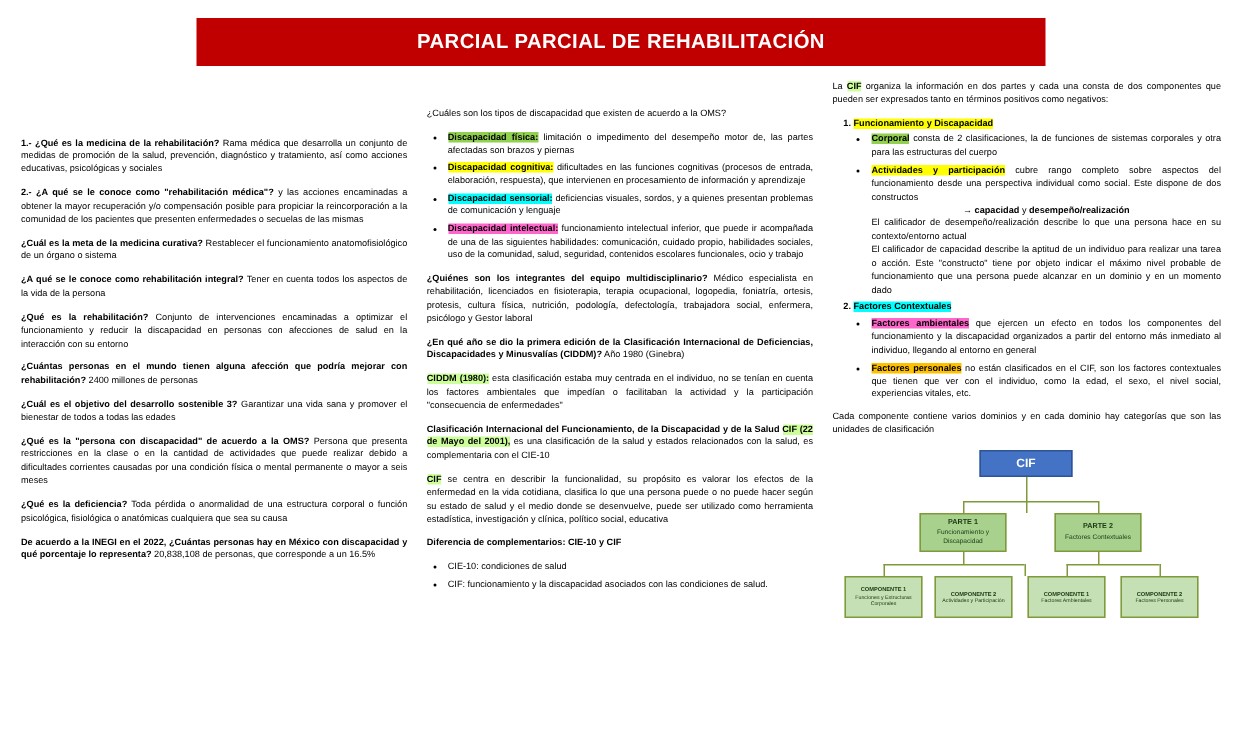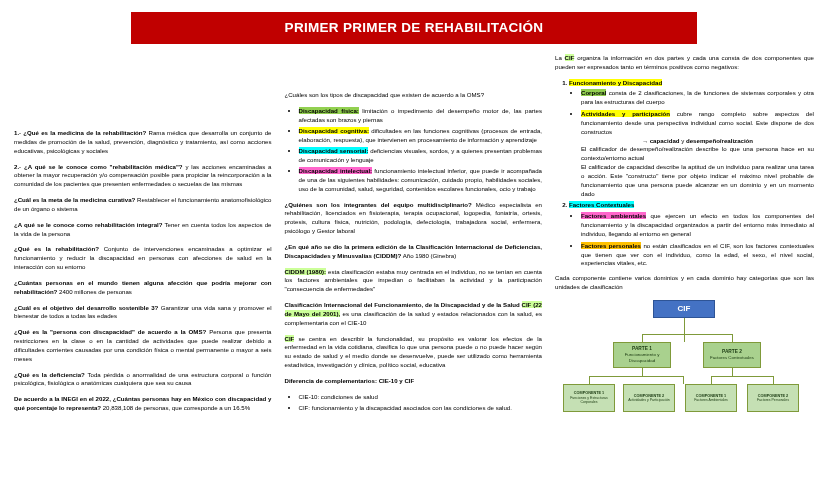--- a/index.html
+++ b/index.html
@@ -29,21 +29,21 @@
     text-align: center;
     font-weight: bold;
     font-size: 13.5px;
     letter-spacing: 0.3px;
     padding: 8px 4px 9px 4px;
     box-sizing: border-box;
   }
   .columns {
     display: flex;
     gap: 13px;
-    align-items: flex-end;
+    align-items: center;
   }
   .col {
     width: 259px;
     font-size: 6.1px;
     line-height: 1.45;
     text-align: justify;
   }
   .col p {
     margin: 0 0 7px 0;
   }
@@ -140,21 +140,21 @@
   .dg-line {
     position: absolute;
     background: #7f9a3a;
   }
 </style>
 </head>
 <body>
 
 <div class="page">
 
-  <div class="title-bar">PRIMER PRIMER DE REHABILITACIÓN</div>
+  <div class="title-bar">PARCIAL PARCIAL DE REHABILITACIÓN</div>
 
   <div class="columns">
 
     <div class="col">
       <p><span class="q">1.- ¿Qué es la medicina de la rehabilitación?</span> <span>Rama médica que desarrolla un conjunto de medidas de promoción de la salud, prevención, diagnóstico y tratamiento, así como acciones educativas, psicológicas y sociales</span></p>
       <p><span class="q">2.- ¿A qué se le conoce como "rehabilitación médica"?</span> <span>y las acciones encaminadas a obtener la mayor recuperación y/o compensación posible para propiciar la reincorporación a la comunidad de los pacientes que presenten enfermedades o secuelas de las mismas</span></p>
       <p><span class="q">¿Cuál es la meta de la medicina curativa?</span> <span>Restablecer el funcionamiento anatomofisiológico de un órgano o sistema</span></p>
       <p><span class="q">¿A qué se le conoce como rehabilitación integral?</span> <span>Tener en cuenta todos los aspectos de la vida de la persona</span></p>
       <p><span class="q">¿Qué es la rehabilitación?</span> <span>Conjunto de intervenciones encaminadas a optimizar el funcionamiento y reducir la discapacidad en personas con afecciones de salud en la interacción con su entorno</span></p>
       <p><span class="q">¿Cuántas personas en el mundo tienen alguna afección que podría mejorar con rehabilitación?</span> <span>2400 millones de personas</span></p>

